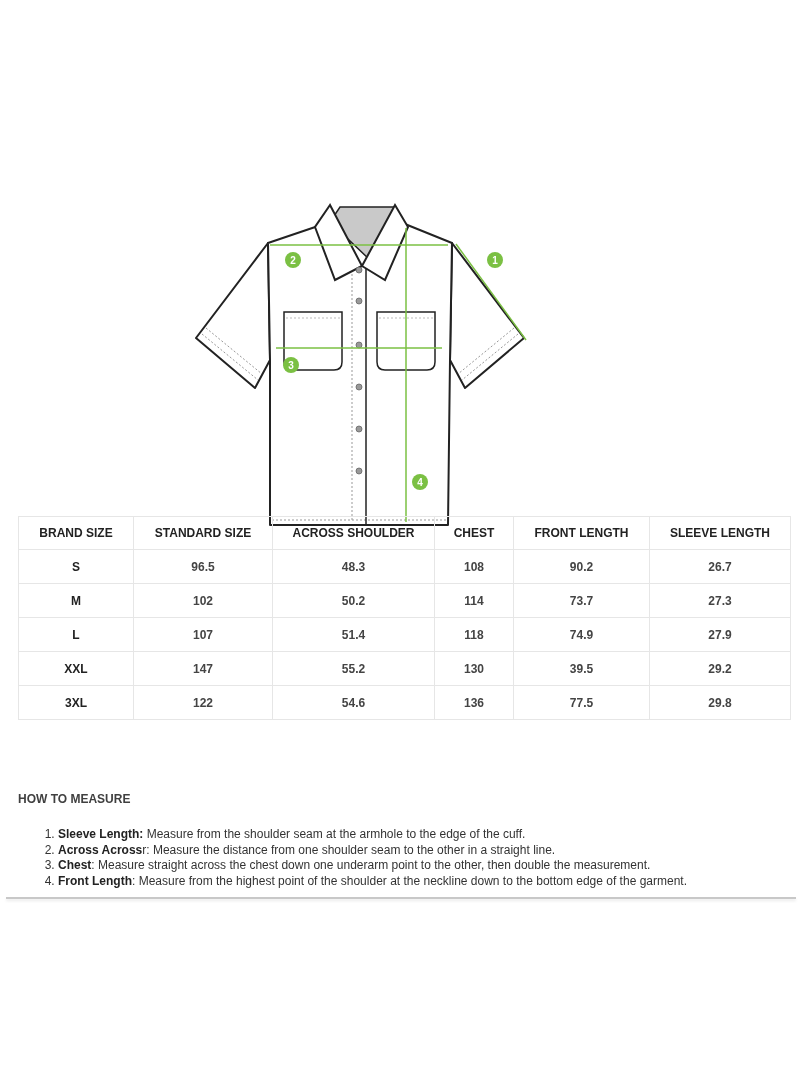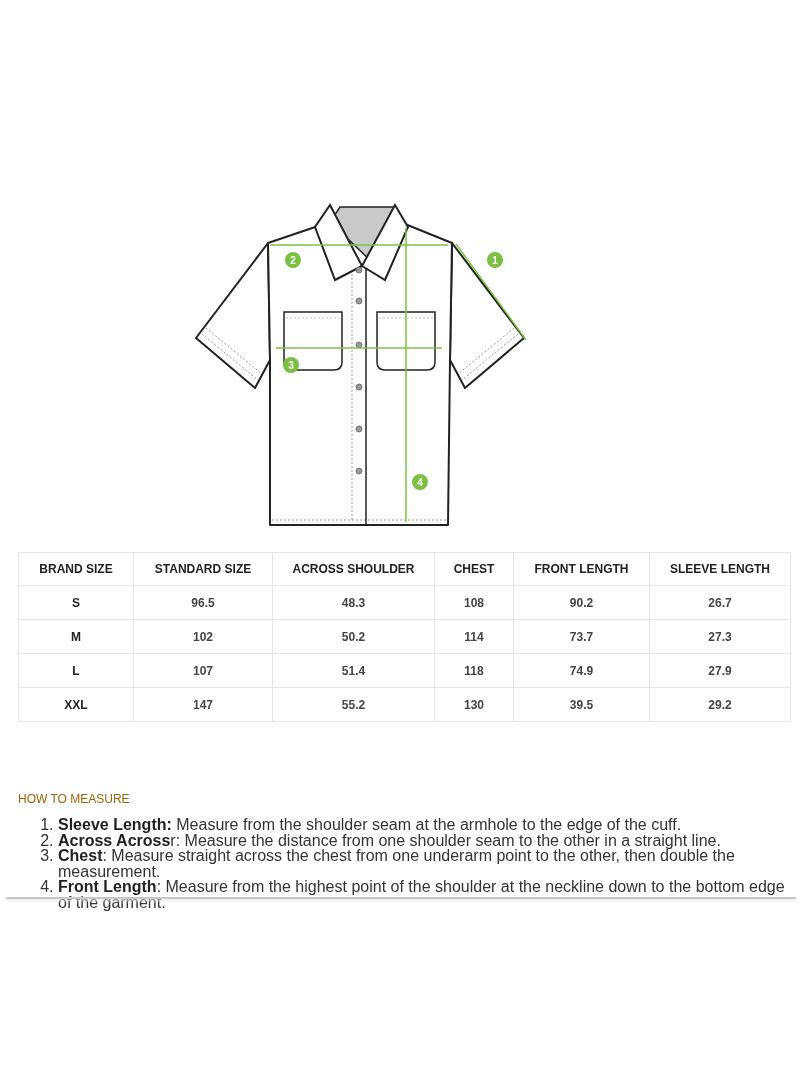--- a/index.html
+++ b/index.html
@@ -4,34 +4,34 @@
   <style>
     html, body { margin: 0; padding: 0; background: #ffffff; }
     body {
       width: 800px; height: 1091px; position: relative; overflow: hidden;
       font-family: "Liberation Sans", sans-serif; color: #222;
     }
     .diagram { position: absolute; left: 190px; top: 200px; width: 350px; height: 330px; }
     .diagram svg { width: 350px; height: 330px; display: block; }
 
     table.size-table {
-      position: absolute; left: 18px; top: 552px; width: 772px;
+      position: absolute; left: 18px; top: 516px; width: 772px;
       border-collapse: collapse; table-layout: fixed;
     }
     table.size-table th, table.size-table td {
       border: 1px solid #e6e6e6; text-align: center;
       height: 33px; padding: 0; font-size: 12px; font-weight: bold;
     }
     table.size-table th { font-weight: bold; color: #222; height: 32px; }
     table.size-table td { color: #444; }
     table.size-table td.size-cell { font-weight: bold; color: #222; }
 
     .howto { position: absolute; left: 18px; top: 792px; width: 770px; }
-    .howto h3 { margin: 0; font-size: 12px; font-weight: normal; color: #a16207; }
-    .howto ol { margin: 11px 0 0 0; padding-left: 40px; font-size: 16px; line-height: 15.5px; color: #333; }
+    .howto h3 { margin: 0; font-size: 12px; font-weight: bold; color: #404040; }
+    .howto ol { margin: 21px 0 0 0; padding-left: 40px; font-size: 12px; line-height: 15.5px; color: #333; }
     .howto ol li b { color: #222; }
 
     .bottom-rule {
       position: absolute; left: 6px; top: 897px; width: 790px; height: 2px;
       background: #c8c8c8; box-shadow: 0 2px 3px #e8e8e8;
     }
   </style>
 </head>
 <body>
 
@@ -153,26 +153,34 @@
       <td>27.9</td>
     </tr>
     <tr>
       <td class="size-cell">XXL</td>
       <td>147</td>
       <td>55.2</td>
       <td>130</td>
       <td>39.5</td>
       <td>29.2</td>
     </tr>
+    <tr>
+      <td class="size-cell">3XL</td>
+      <td>122</td>
+      <td>54.6</td>
+      <td>136</td>
+      <td>77.5</td>
+      <td>29.8</td>
+    </tr>
   </tbody>
 </table>
 
 <div class="howto">
   <h3>HOW TO MEASURE</h3>
   <ol>
     <li><b>Sleeve Length:</b><span> Measure from the shoulder seam at the armhole to the edge of the cuff.</span></li>
     <li><b>Across Across</b><span>r: Measure the distance from one shoulder seam to the other in a straight line.</span></li>
-    <li><b>Chest</b><span>: Measure straight across the chest from one underarm point to the other, then double the measurement.</span></li>
+    <li><b>Chest</b><span>: Measure straight across the chest down one underarm point to the other, then double the measurement.</span></li>
     <li><b>Front Length</b><span>: Measure from the highest point of the shoulder at the neckline down to the bottom edge of the garment.</span></li>
   </ol>
 </div>
 
 <div class="bottom-rule"></div>
 
 </body></html>

